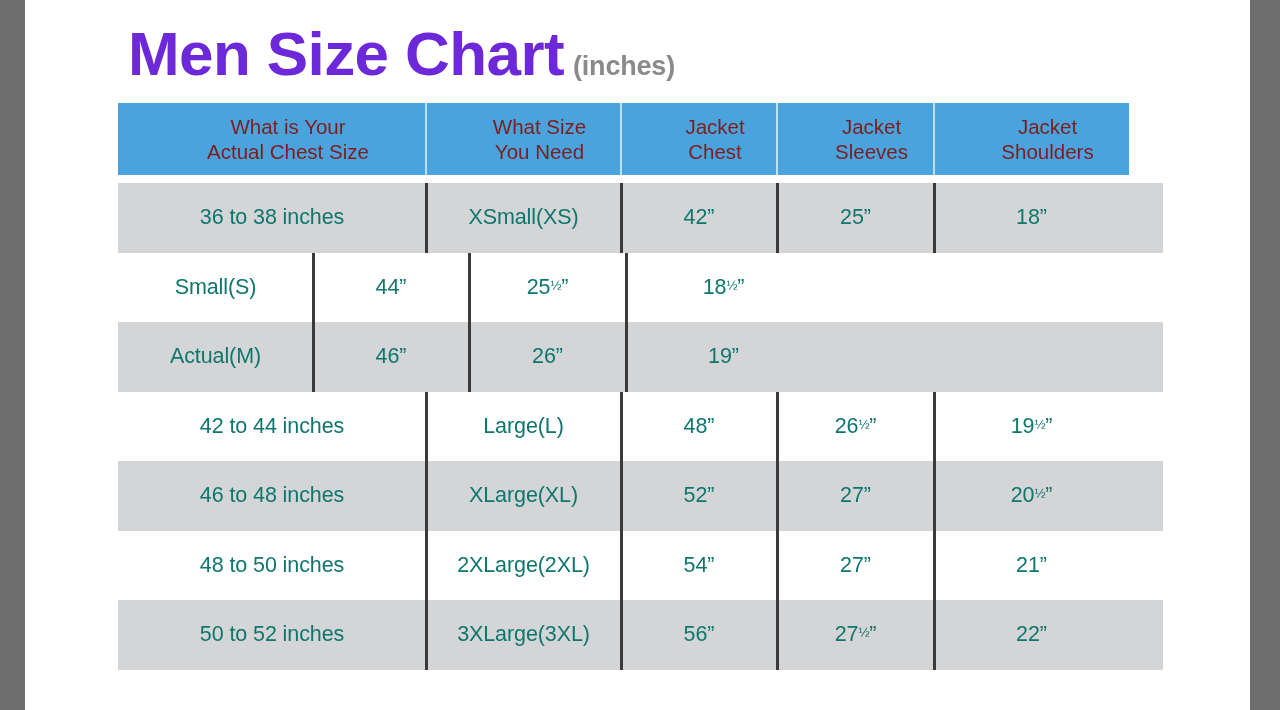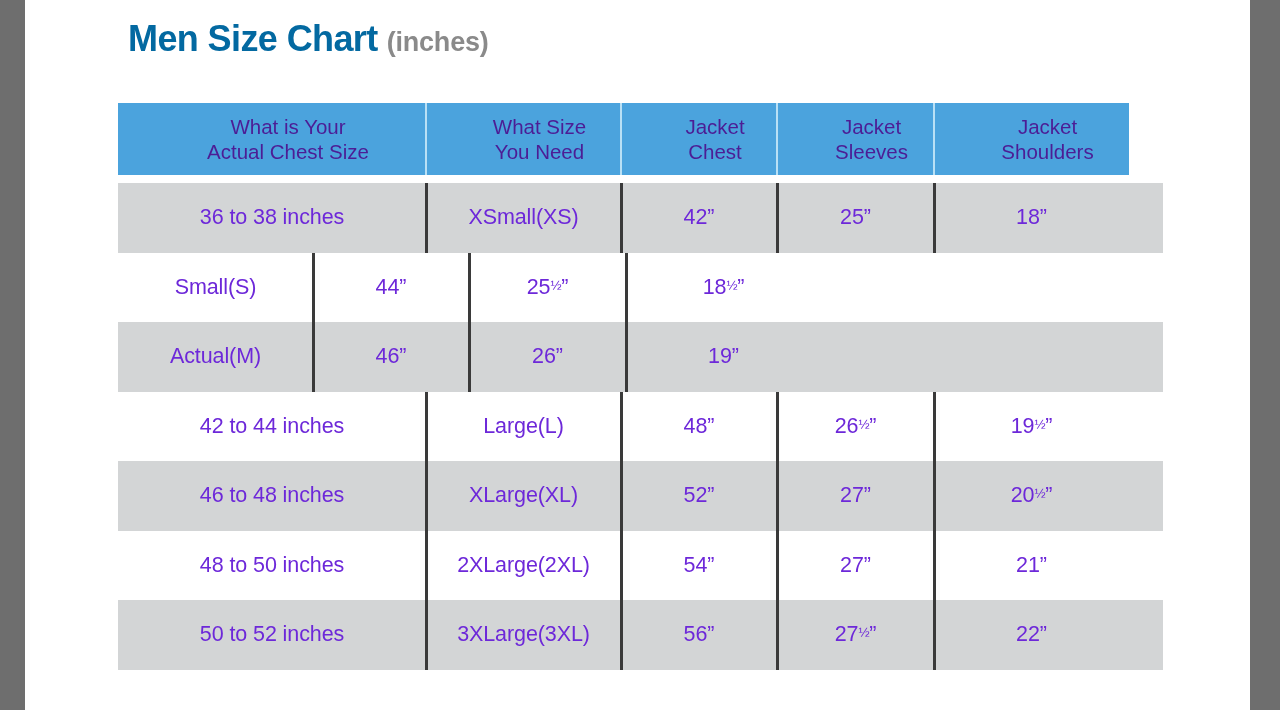--- a/index.html
+++ b/index.html
@@ -40,23 +40,23 @@
   
   .title-block {
     position: absolute;
     left: 103px;
     top: 18px;
     display: flex;
     align-items: baseline;
     white-space: nowrap;
   }
   .title-main {
-    font-size: 36px;
+    font-size: 62px;
     font-weight: 700;
-    color: #0369a1;
+    color: #6d28d9;
     letter-spacing: -0.6px;
   }
   .title-sub {
     font-size: 27px;
     font-weight: 700;
     color: #8a8a8a;
     margin-left: 9px;
     letter-spacing: -0.2px;
   }
 
@@ -67,21 +67,21 @@
     top: 103px;
     width: 1045px;
   }
 
   .thead-row {
     display: flex;
     height: 72px;
   }
   .th {
     background: #4ba3dd;
-    color: #4c1d95;
+    color: #7f1d1d;
     font-size: 20.5px;
     line-height: 25px;
     font-weight: 400;
     display: flex;
     flex-direction: column;
     align-items: center;
     justify-content: center;
     text-align: center;
     position: relative;
     padding-left: 32px;
@@ -103,21 +103,21 @@
     height: 69.5px;
   }
   .tr.shaded { background: #d3d5d6; }
   .tr.plain  { background: #ffffff; }
 
   .td {
     display: flex;
     align-items: center;
     justify-content: center;
     font-size: 21.5px;
-    color: #6d28d9;
+    color: #0f766e;
     position: relative;
     text-align: center;
     letter-spacing: -0.1px;
   }
   .td + .td::before {
     content: "";
     position: absolute;
     left: -1px;
     top: 0;
     bottom: 0;

